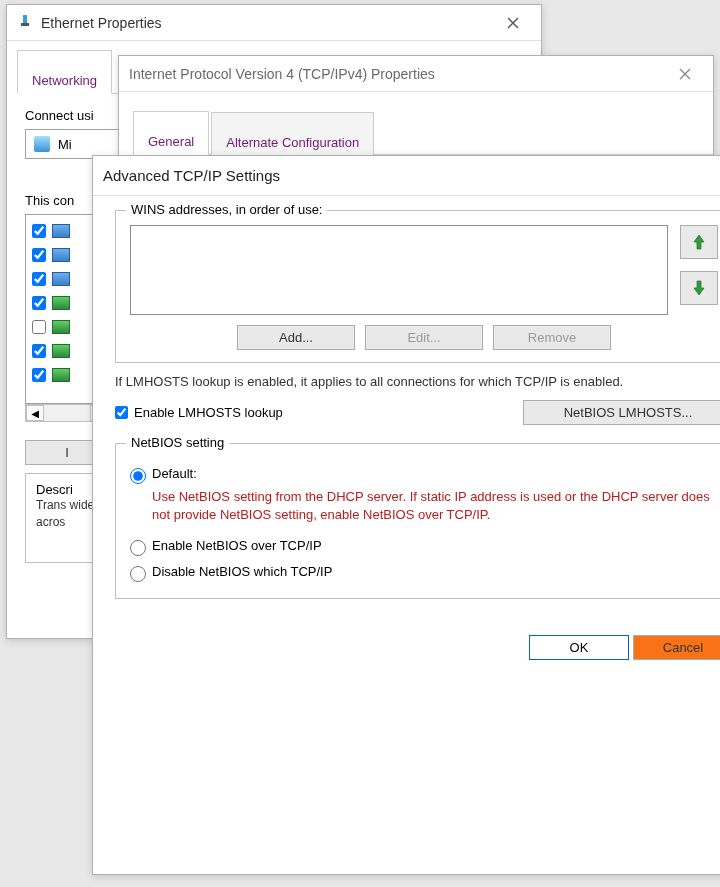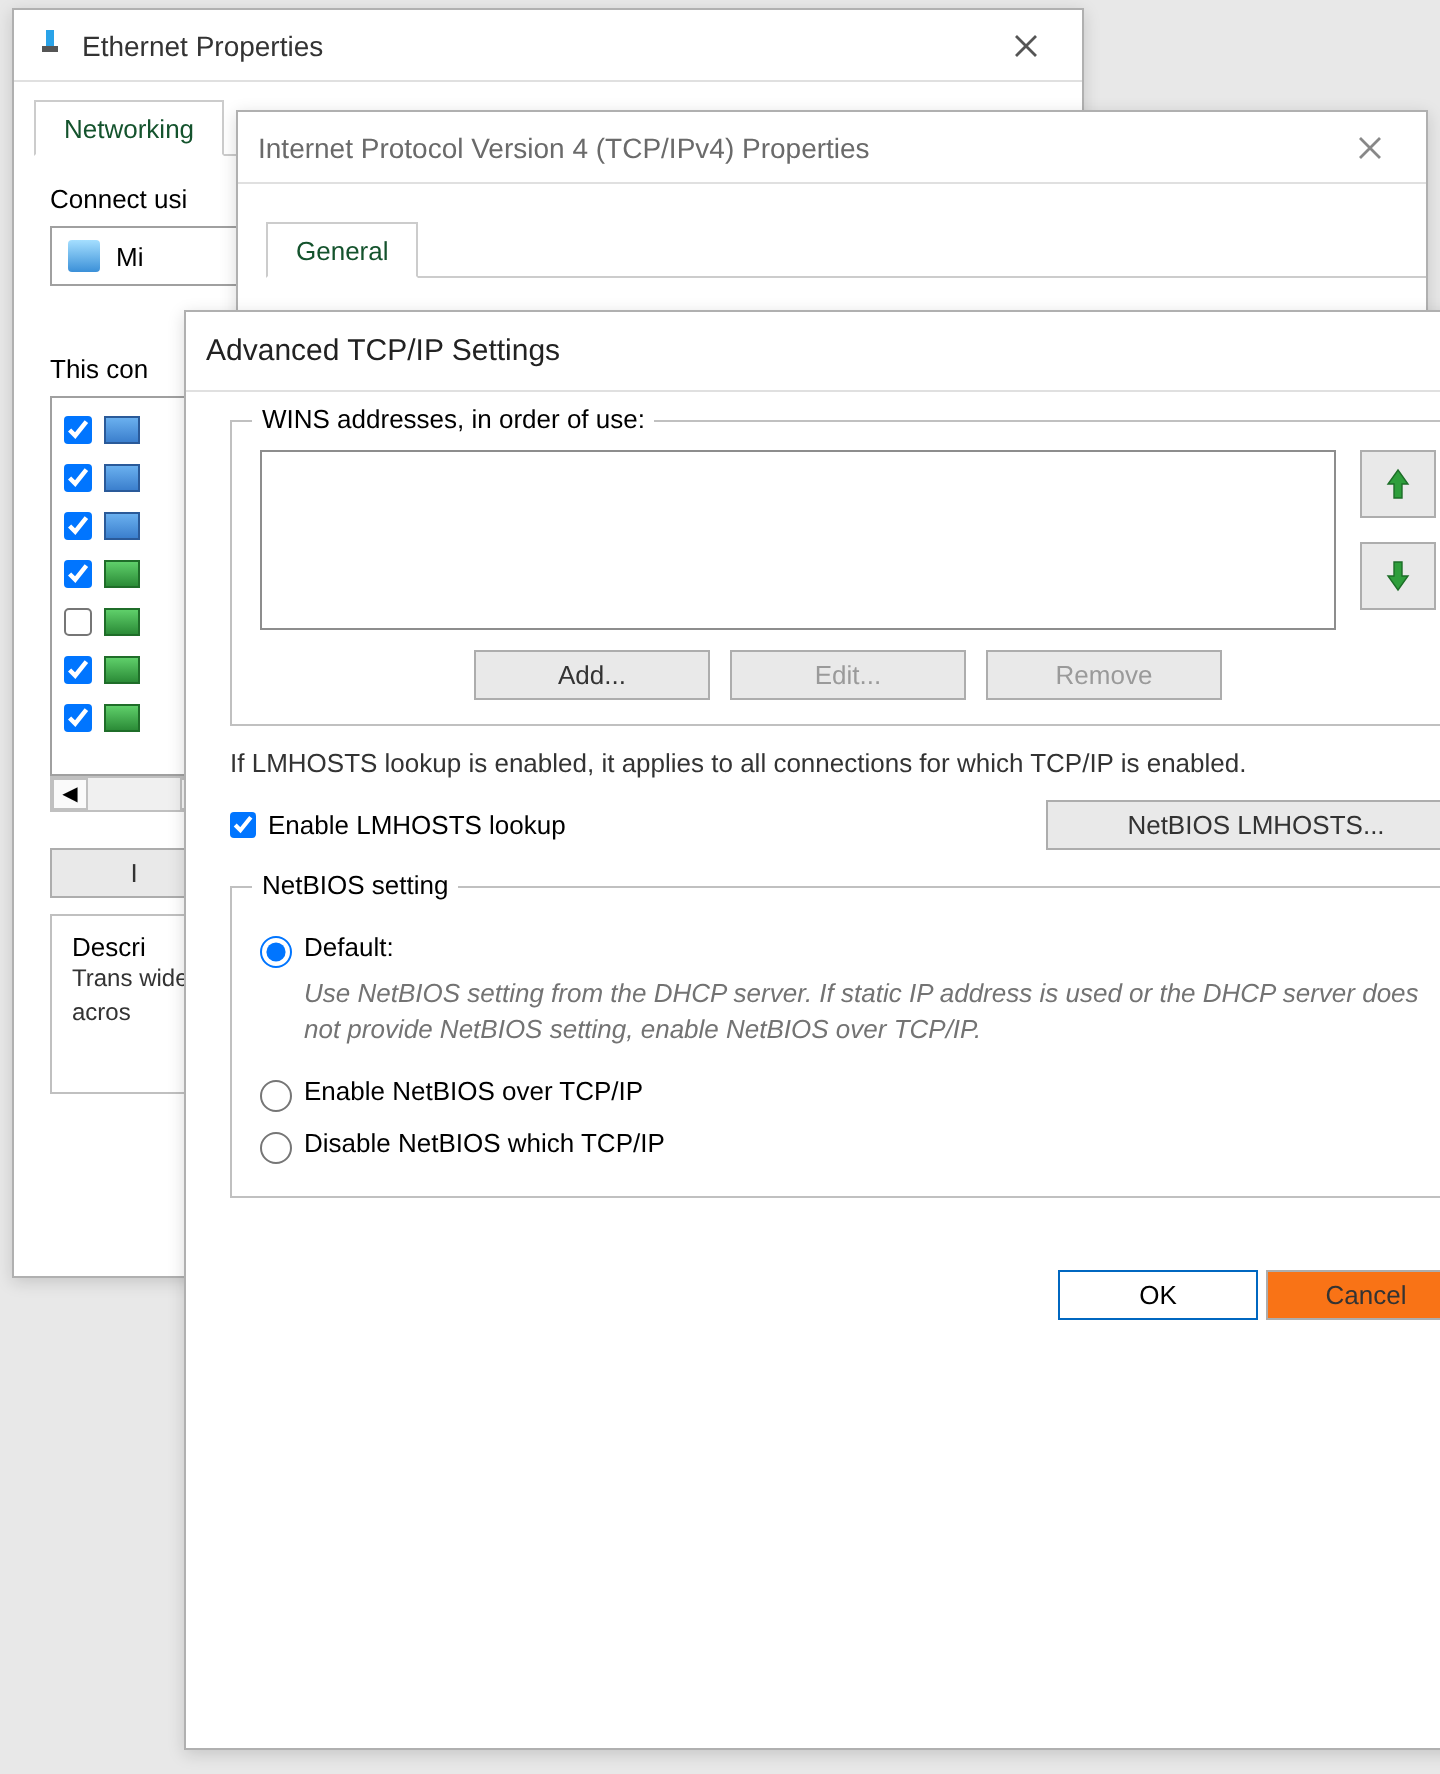--- a/index.html
+++ b/index.html
@@ -39,26 +39,26 @@
 
     .tabs {
       display: flex;
       align-items: flex-end;
       background: #fff;
       margin-left: 10px;
       margin-top: 8px;
       border-bottom: 1px solid #ccc;
     }
     .tab {
-      padding: 6px 14px 5px;
+      padding: 22px 14px 5px;
       border: 1px solid #ccc;
       border-bottom: none;
       background: #f4f4f4;
       font-size: 13px;
-      color: #14532d;
+      color: #701a75;
       margin-right: 2px;
       position: relative;
       top: 1px;
       cursor: pointer;
     }
     .tab.active { background: #fff; border-bottom: 1px solid #fff; }
 
     .eth-body { padding: 14px 18px; }
     .field-row { margin-bottom: 6px; }
     .combo-box {
@@ -171,23 +171,22 @@
 
     .lmhosts-row { display: flex; align-items: center; margin-top: 8px; }
     .lmhosts-row label { display:flex; align-items:center; gap:6px; }
     .lmhosts-row .spacer { flex:1; }
 
     .netbios-opts { margin-top: 6px; }
     .radio-row { display: flex; gap: 6px; align-items: flex-start; margin: 8px 0 4px; }
     .radio-row input[type=radio] { margin-top: 2px; width:16px; height:16px; }
     .radio-row .rlabel { font-size: 13px; }
     .radio-desc {
-      margin-left: 22px; font-size: 13px; color:#737373;
+      margin-left: 22px; font-size: 13px; color:#b91c1c;
       line-height: 1.4;
-      font-style: italic;
     }
 
     .note {
       font-size: 13px; color:#333; line-height: 1.45; margin: 10px 0 6px;
     }
 
     .dlg-buttons {
       display:flex; justify-content:flex-end; gap:4px;
       padding: 12px 22px 16px;
     }
@@ -278,20 +277,21 @@
   <div class="titlebar">
     <span class="title" style="color:#6a6a6a">Internet Protocol Version 4 (TCP/IPv4) Properties</span>
     <div class="close-x">
       <svg width="12" height="12" viewBox="0 0 12 12">
           <path d="M1 1 L11 11 M11 1 L1 11" stroke="#888" stroke-width="1.4"></path>
         </svg>
     </div>
   </div>
   <div class="tabs">
     <div class="tab active">General</div>
+    <div class="tab">Alternate Configuration</div>
   </div>
 </div>
 
 <div class="window" id="win-adv">
   <div class="titlebar">
     <span class="title" style="font-size:15px;color:#222">Advanced TCP/IP Settings</span>
     <div class="close-x">
       <svg width="14" height="14" viewBox="0 0 12 12">
           <path d="M1 1 L11 11 M11 1 L1 11" stroke="#222" stroke-width="1.4"></path>
         </svg>

